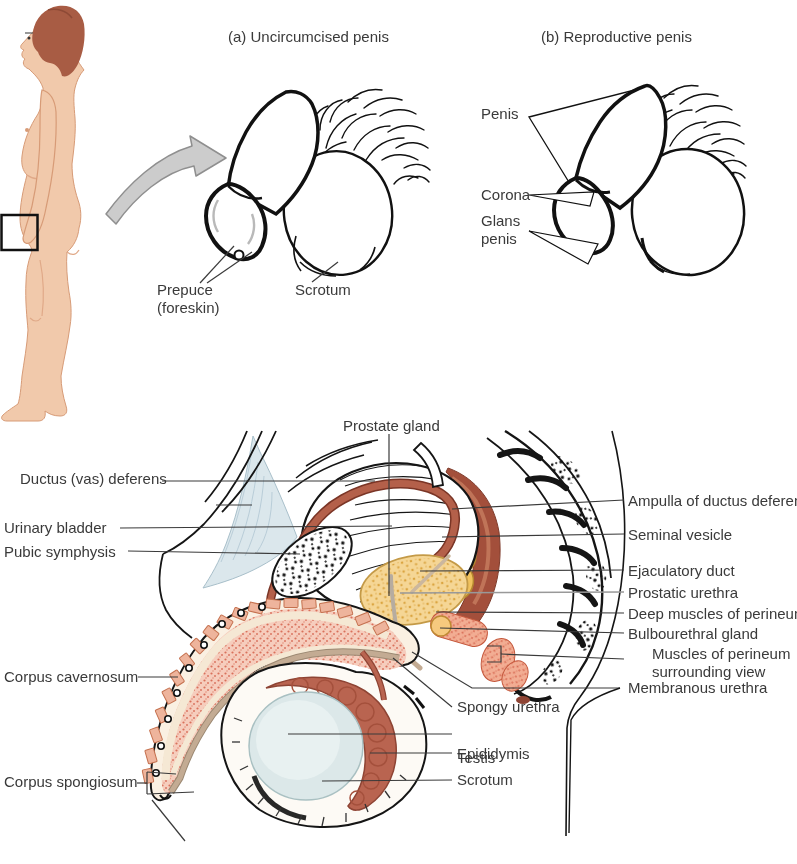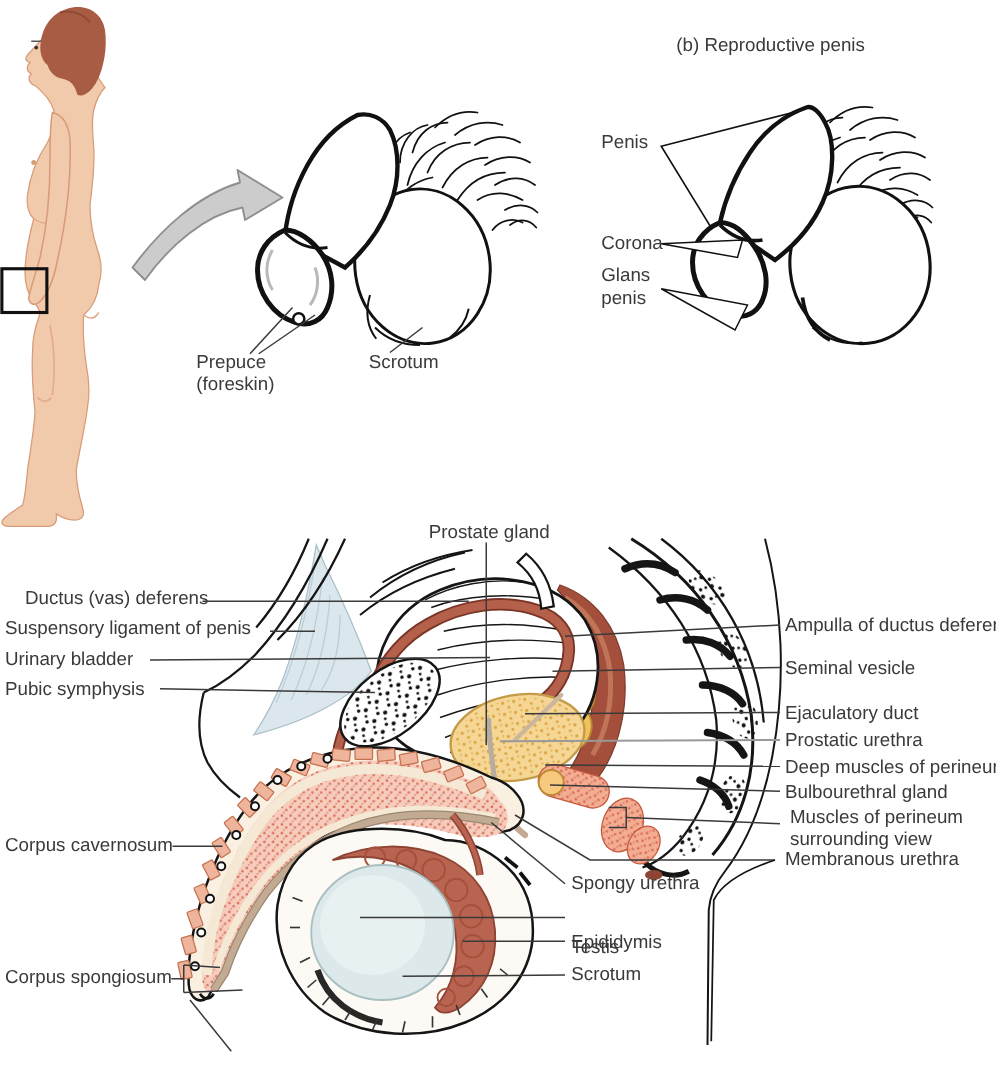--- a/index.html
+++ b/index.html
@@ -379,51 +379,51 @@
     <path d="M620,688 L472,688 L412,652"></path>
     <path d="M620,688 C596,696 578,706 571,720 L569,833" stroke="#151515" stroke-width="1.4"></path>
 
     <path d="M452,707 L393,658"></path>
     <path d="M288,734 L452,734"></path>
     <path d="M370,753 L452,753"></path>
     <path d="M322,781 L452,780"></path>
   </g>
 </svg>
 
+<div class="lbl" style="left:228px;top:28px">(a) Uncircumcised penis</div>
 <div class="lbl" style="left:541px;top:28px">(b) Reproductive penis</div>
 
 <div class="lbl" style="left:157px;top:281px">
   <div>Prepuce</div>
   <div>(foreskin)</div>
 </div>
 <div class="lbl" style="left:295px;top:281px">Scrotum</div>
 
 <div class="lbl" style="left:481px;top:105px">Penis</div>
 <div class="lbl" style="left:481px;top:186px">Corona</div>
 <div class="lbl" style="left:481px;top:212px">
   <div>Glans</div>
   <div>penis</div>
 </div>
 
 <div class="lbl" style="left:343px;top:417px">Prostate gland</div>
 
 <div class="lbl" style="left:20px;top:470px">Ductus (vas) deferens</div>
-<div class="lbl" style="left:4px;top:494px">Suspensory ligament of penis</div>
 <div class="lbl" style="left:4px;top:519px">Urinary bladder</div>
 <div class="lbl" style="left:4px;top:543px">Pubic symphysis</div>
 <div class="lbl" style="left:4px;top:668px">Corpus cavernosum</div>
 <div class="lbl" style="left:4px;top:773px">Corpus spongiosum</div>
 
 <div class="lbl" style="left:628px;top:492px">Ampulla of ductus deferens</div>
 <div class="lbl" style="left:628px;top:526px">Seminal vesicle</div>
 <div class="lbl" style="left:628px;top:562px">Ejaculatory duct</div>
 <div class="lbl" style="left:628px;top:584px">Prostatic urethra</div>
 <div class="lbl" style="left:628px;top:605px">Deep muscles of perineum</div>
 <div class="lbl" style="left:628px;top:625px">Bulbourethral gland</div>
-<div class="lbl" style="left:632px;top:645px">
+<div class="lbl" style="left:652px;top:645px">
   <div>Muscles of perineum</div>
   <div>surrounding view</div>
 </div>
 <div class="lbl" style="left:628px;top:679px">Membranous urethra</div>
 
 <div class="lbl" style="left:457px;top:698px">Spongy urethra</div>
 <div class="lbl" style="left:457px;top:749px">Testis</div>
 <div class="lbl" style="left:457px;top:745px">Epididymis</div>
 <div class="lbl" style="left:457px;top:771px">Scrotum</div>
 

